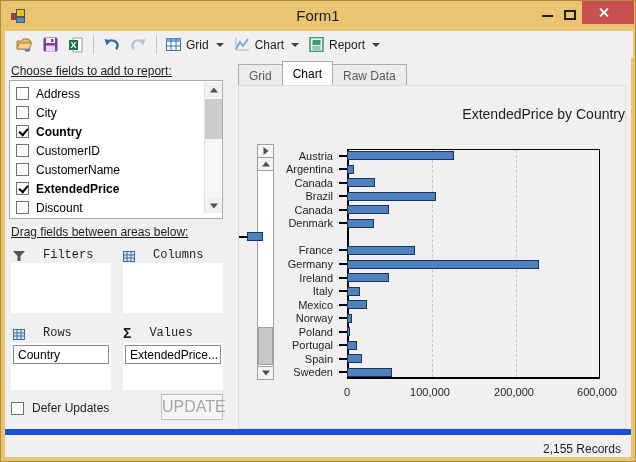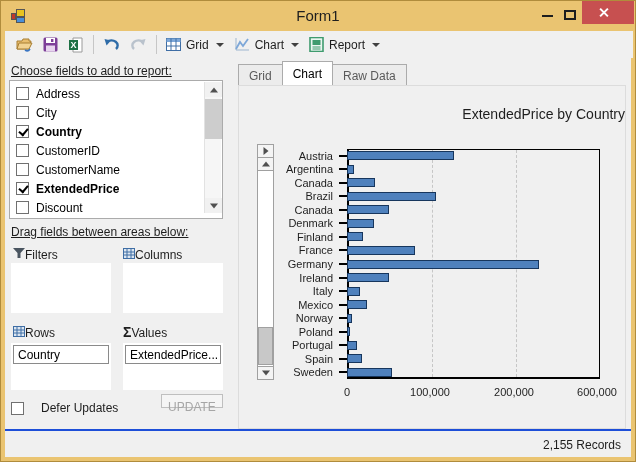--- a/index.html
+++ b/index.html
@@ -41,28 +41,28 @@
   .cb.on::after { content:""; position:absolute; left:2px; top:2px; width:7px; height:4px; border-left:2px solid #000; border-bottom:2px solid #000; transform:rotate(-50deg); }
   .list-scroll { position:absolute; right:1px; top:1px; width:17px; height:131px; background:#f6f6f6; border-left:1px solid #e2e2e2; }
   .scr-btn { position:relative; width:17px; height:15px; background:#f1f1f1; }
   .tri { position:absolute; left:50%; top:50%; width:0; height:0; transform:translate(-50%,-50%); }
   .tri.up { border-left:4px solid transparent; border-right:4px solid transparent; border-bottom:5px solid #505050; }
   .tri.down { border-left:4px solid transparent; border-right:4px solid transparent; border-top:5px solid #505050; }
   .tri.right { border-top:4px solid transparent; border-bottom:4px solid transparent; border-left:5px solid #505050; }
   .list-thumb { position:absolute; left:0; top:17px; width:17px; height:40px; background:#cdcdcd; }
   .list-scroll .scr-btn.bottom { position:absolute; bottom:0; }
   
-  .area-head { position:absolute; display:flex; align-items:flex-start; gap:0; font-size:12px; color:#1e1e1e; }
+  .area-head { position:absolute; display:flex; align-items:flex-end; gap:18px; font-size:12px; color:#1e1e1e;font-family:Liberation Mono, monospace; }
   .area-box { position:absolute; width:100px; height:50px; background:#fff; }
   .area-box.tall { height:47px; padding:2px; }
   .chip { height:19px; background:#fff; border:1px solid #8a8a8a; font-size:12px; color:#000; padding:2px 0 0 4px; white-space:nowrap; overflow:hidden; }
   .sigma { font-size:14px; font-weight:bold; color:#1e1e1e; line-height:12px; }
   
-  .defer-row { position:absolute; left:10px; top:400px; display:flex; align-items:center; gap:17px; font-size:12px; color:#1e1e1e; }
-  .update-btn { position:absolute; left:160px; top:393px; width:62px; height:14px; background:#f5f5f5; border:1px solid #bfbfbf; color:#a6a6a6; font-size:12px; text-align:center; line-height:24px; }
+  .defer-row { position:absolute; left:10px; top:400px; display:flex; align-items:center; gap:8px; font-size:12px; color:#1e1e1e; }
+  .update-btn { position:absolute; left:160px; top:393px; width:62px; height:26px; background:#f5f5f5; border:1px solid #bfbfbf; color:#a6a6a6; font-size:16px; text-align:center; line-height:24px; }
   
   .tab-bar { position:absolute; left:237px; top:60px; display:flex; align-items:flex-end; height:24px; }
   .tab { padding:4px 10px 3px 10px; font-size:12px; color:#5a5a5a; background:#ececec; border:1px solid #ababab; border-bottom:none; margin-right:-1px; height:21px; }
   .tab.sel { background:#fff; color:#000; height:24px; padding-top:5px; position:relative; z-index:2; }
   .panel { position:absolute; left:237px; top:84px; width:388px; height:344px; background:#f0f0f0; border:1px solid #dcdcdc; }
   .chart-title { position:absolute; left:0; right:0; top:20px; text-align:right; font-size:14px; color:#1e1e1e; }
   
   .chart-scroll { position:absolute; left:18px; top:58px; width:17px; height:236px; background:#fff; border:1px solid #a0a0a0; }
   .cs-btn { position:relative; width:15px; height:13px; background:#f4f4f4; border-bottom:1px solid #a0a0a0; }
   .cs-btn.bottom { position:absolute; bottom:0; width:15px; border-top:1px solid #a0a0a0; border-bottom:none; }
@@ -72,21 +72,21 @@
   .gridline { position:absolute; top:0; bottom:0; width:0; border-left:1px dashed #c6c6c6; }
   .chart-rows { position:absolute; left:0; top:63px; width:358px; height:230px; display:flex; flex-direction:column; }
   .crow { flex:1; display:flex; align-items:center; }
   .clabel { width:100px; text-align:right; padding-right:6px; font-size:11px; color:#1e1e1e; flex:none; white-space:nowrap; }
   .ctick { width:8px; height:2px; background:#000; flex:none; }
   .cbarwrap { width:250px; flex:none; position:relative; z-index:2; }
   .cbar { height:9px; background:var(--bar,#4f81bd); border:1px solid #17365d; }
   .chart-xaxis { position:absolute; left:108px; top:300px; width:250px; height:14px; }
   .xtick { position:absolute; transform:translateX(-50%); font-size:11px; color:#1e1e1e; white-space:nowrap; }
   
-  .statusbar { position:absolute; left:4px; right:4px; bottom:5px; height:27px; border-top:2px solid #1d4ed8; background:#f0f0f0; }
+  .statusbar { position:absolute; left:4px; right:4px; bottom:5px; height:27px; border-top:6px solid #1d4ed8; background:#f0f0f0; }
   .status-text { position:absolute; right:10px; top:7px; font-size:12px; color:#1e1e1e; }
   svg { display:block; }
 </style>
 </head>
 <body>
 
 <div class="window">
 
   <div class="titlebar">
     <div class="app-icon">
@@ -336,21 +336,20 @@
           </div>
         </div>
         <div class="crow">
           <span class="clabel">Denmark</span>
           <span class="ctick"></span>
           <div class="cbarwrap">
             <div class="cbar" style="width: 27px; border-color: rgb(23, 54, 93);"></div>
           </div>
         </div>
         <div class="crow">
-          <span class="clabel">Finland</span>
           <span class="ctick"></span>
           <div class="cbarwrap">
             <div class="cbar" style="width: 16px; border-color: rgb(23, 54, 93);"></div>
           </div>
         </div>
         <div class="crow">
           <span class="clabel">France</span>
           <span class="ctick"></span>
           <div class="cbarwrap">
             <div class="cbar" style="width: 68px; border-color: rgb(23, 54, 93);"></div>

